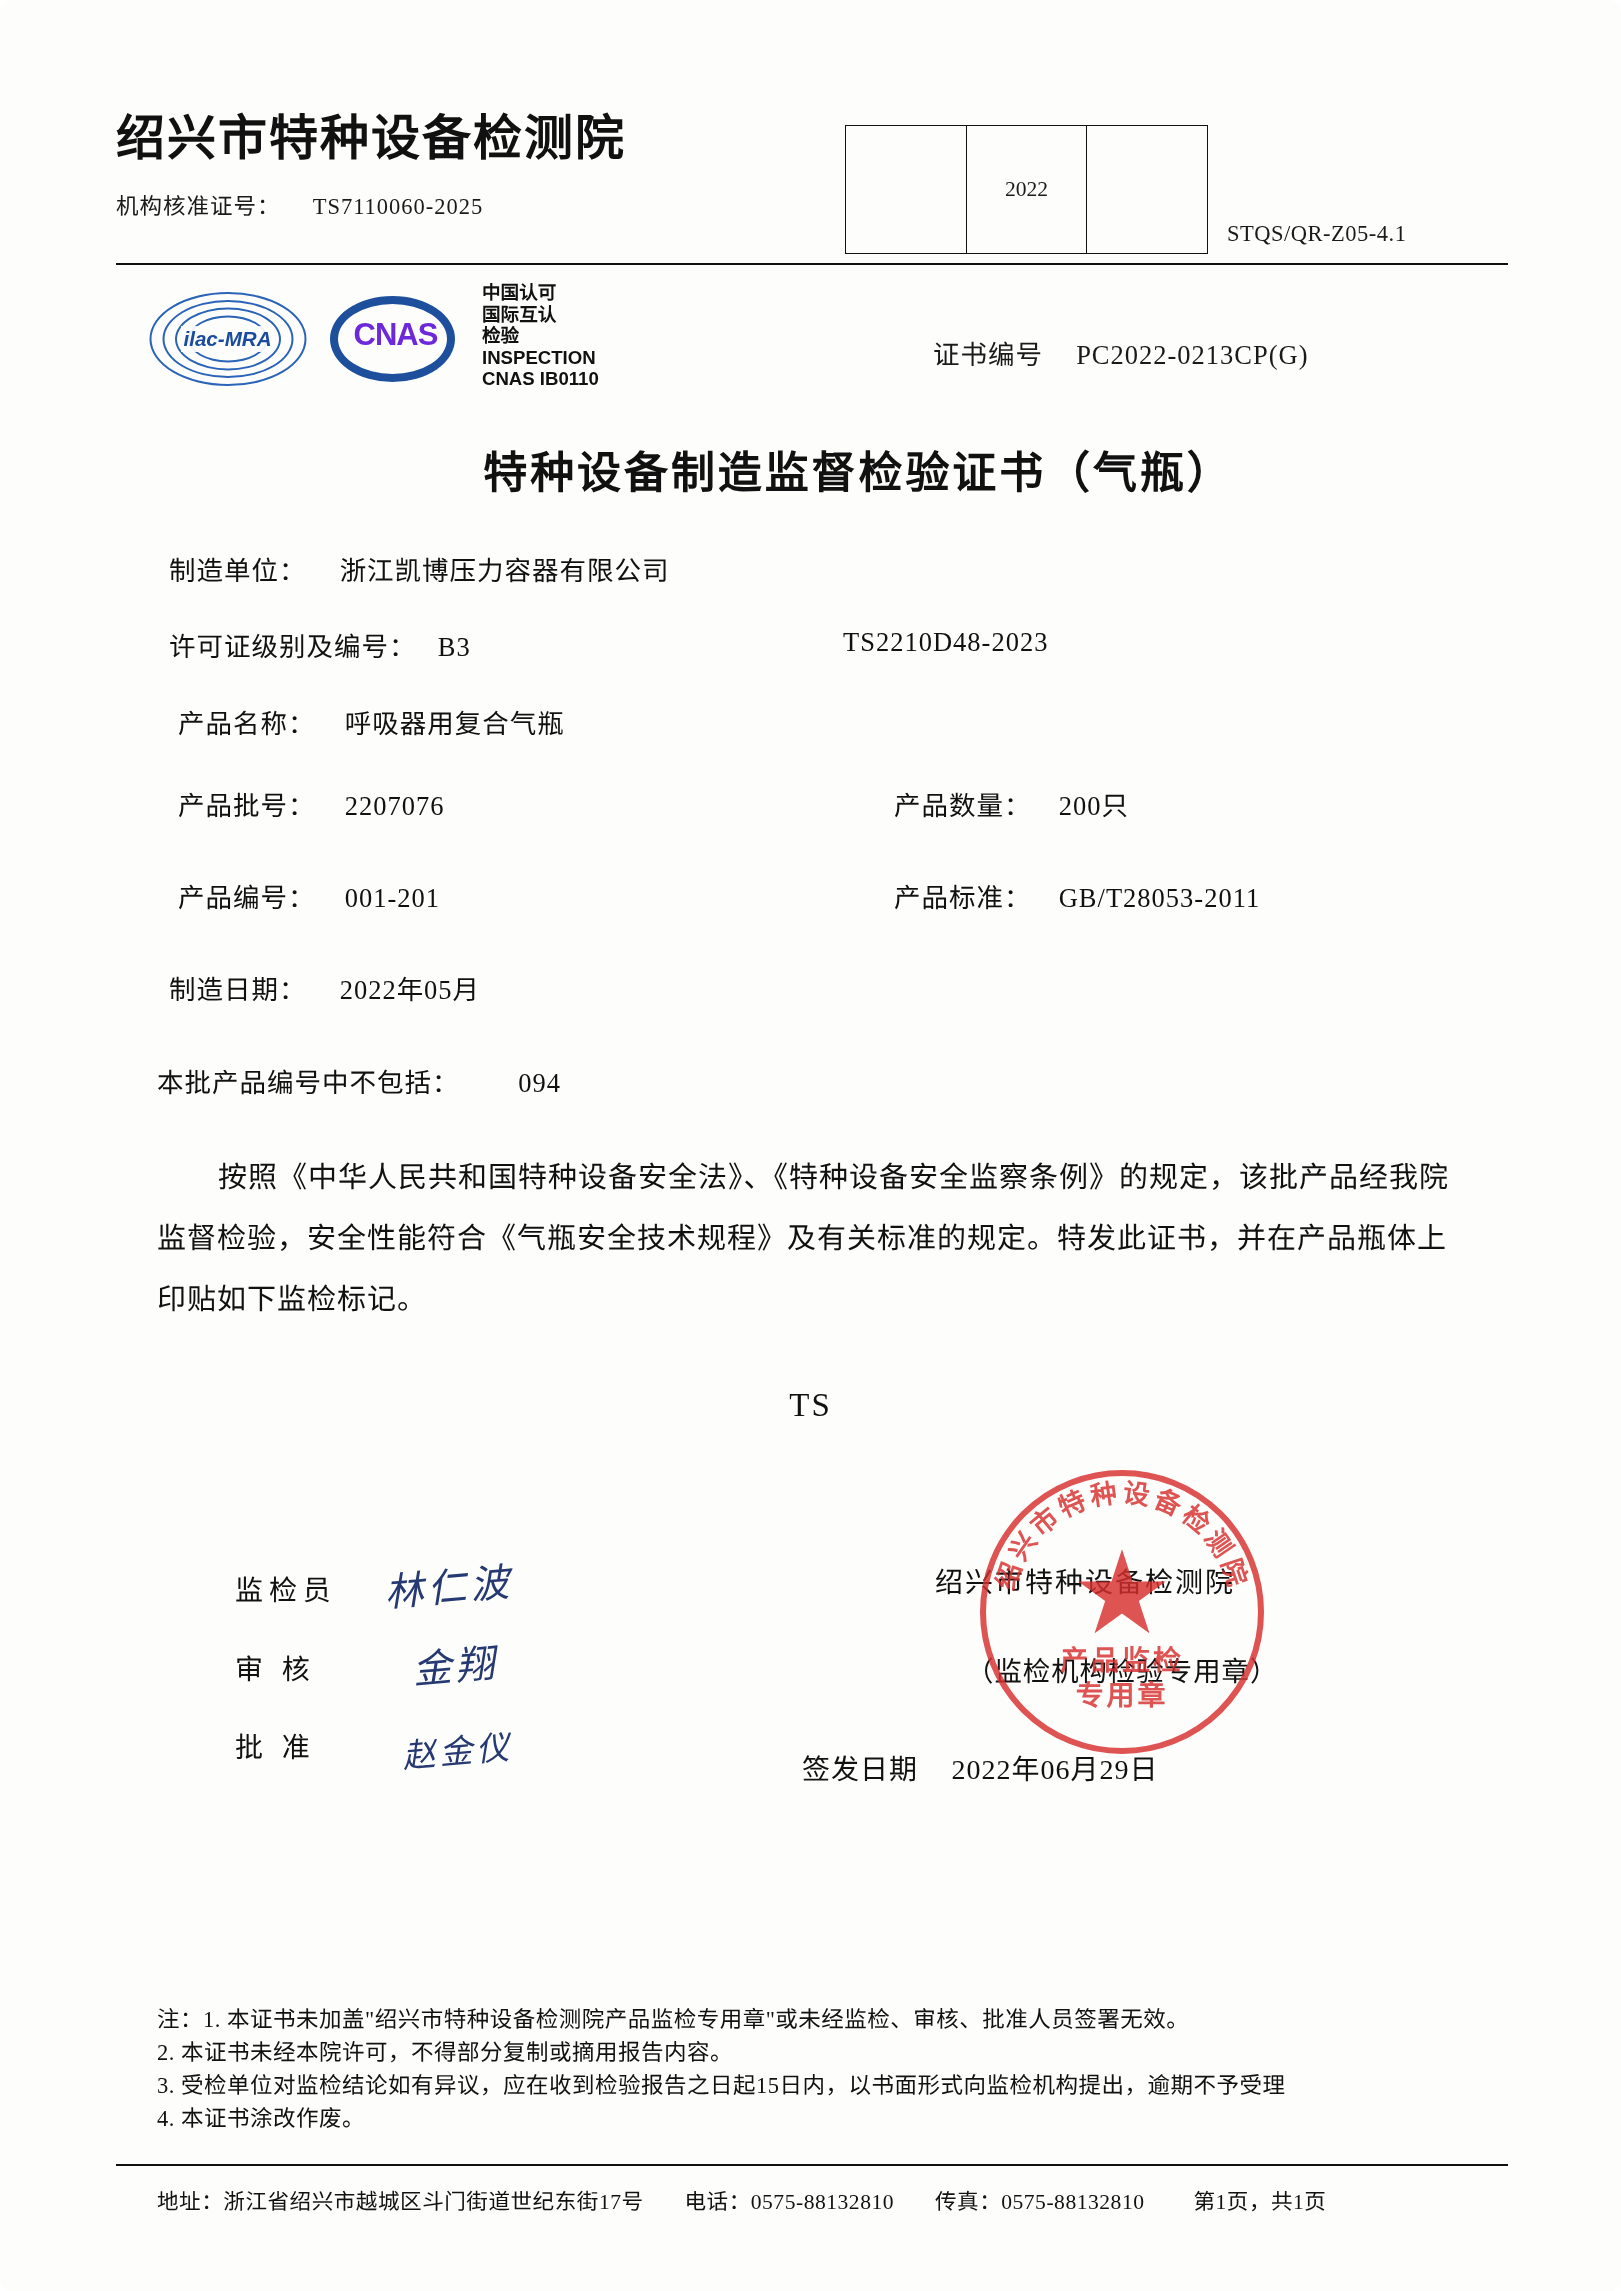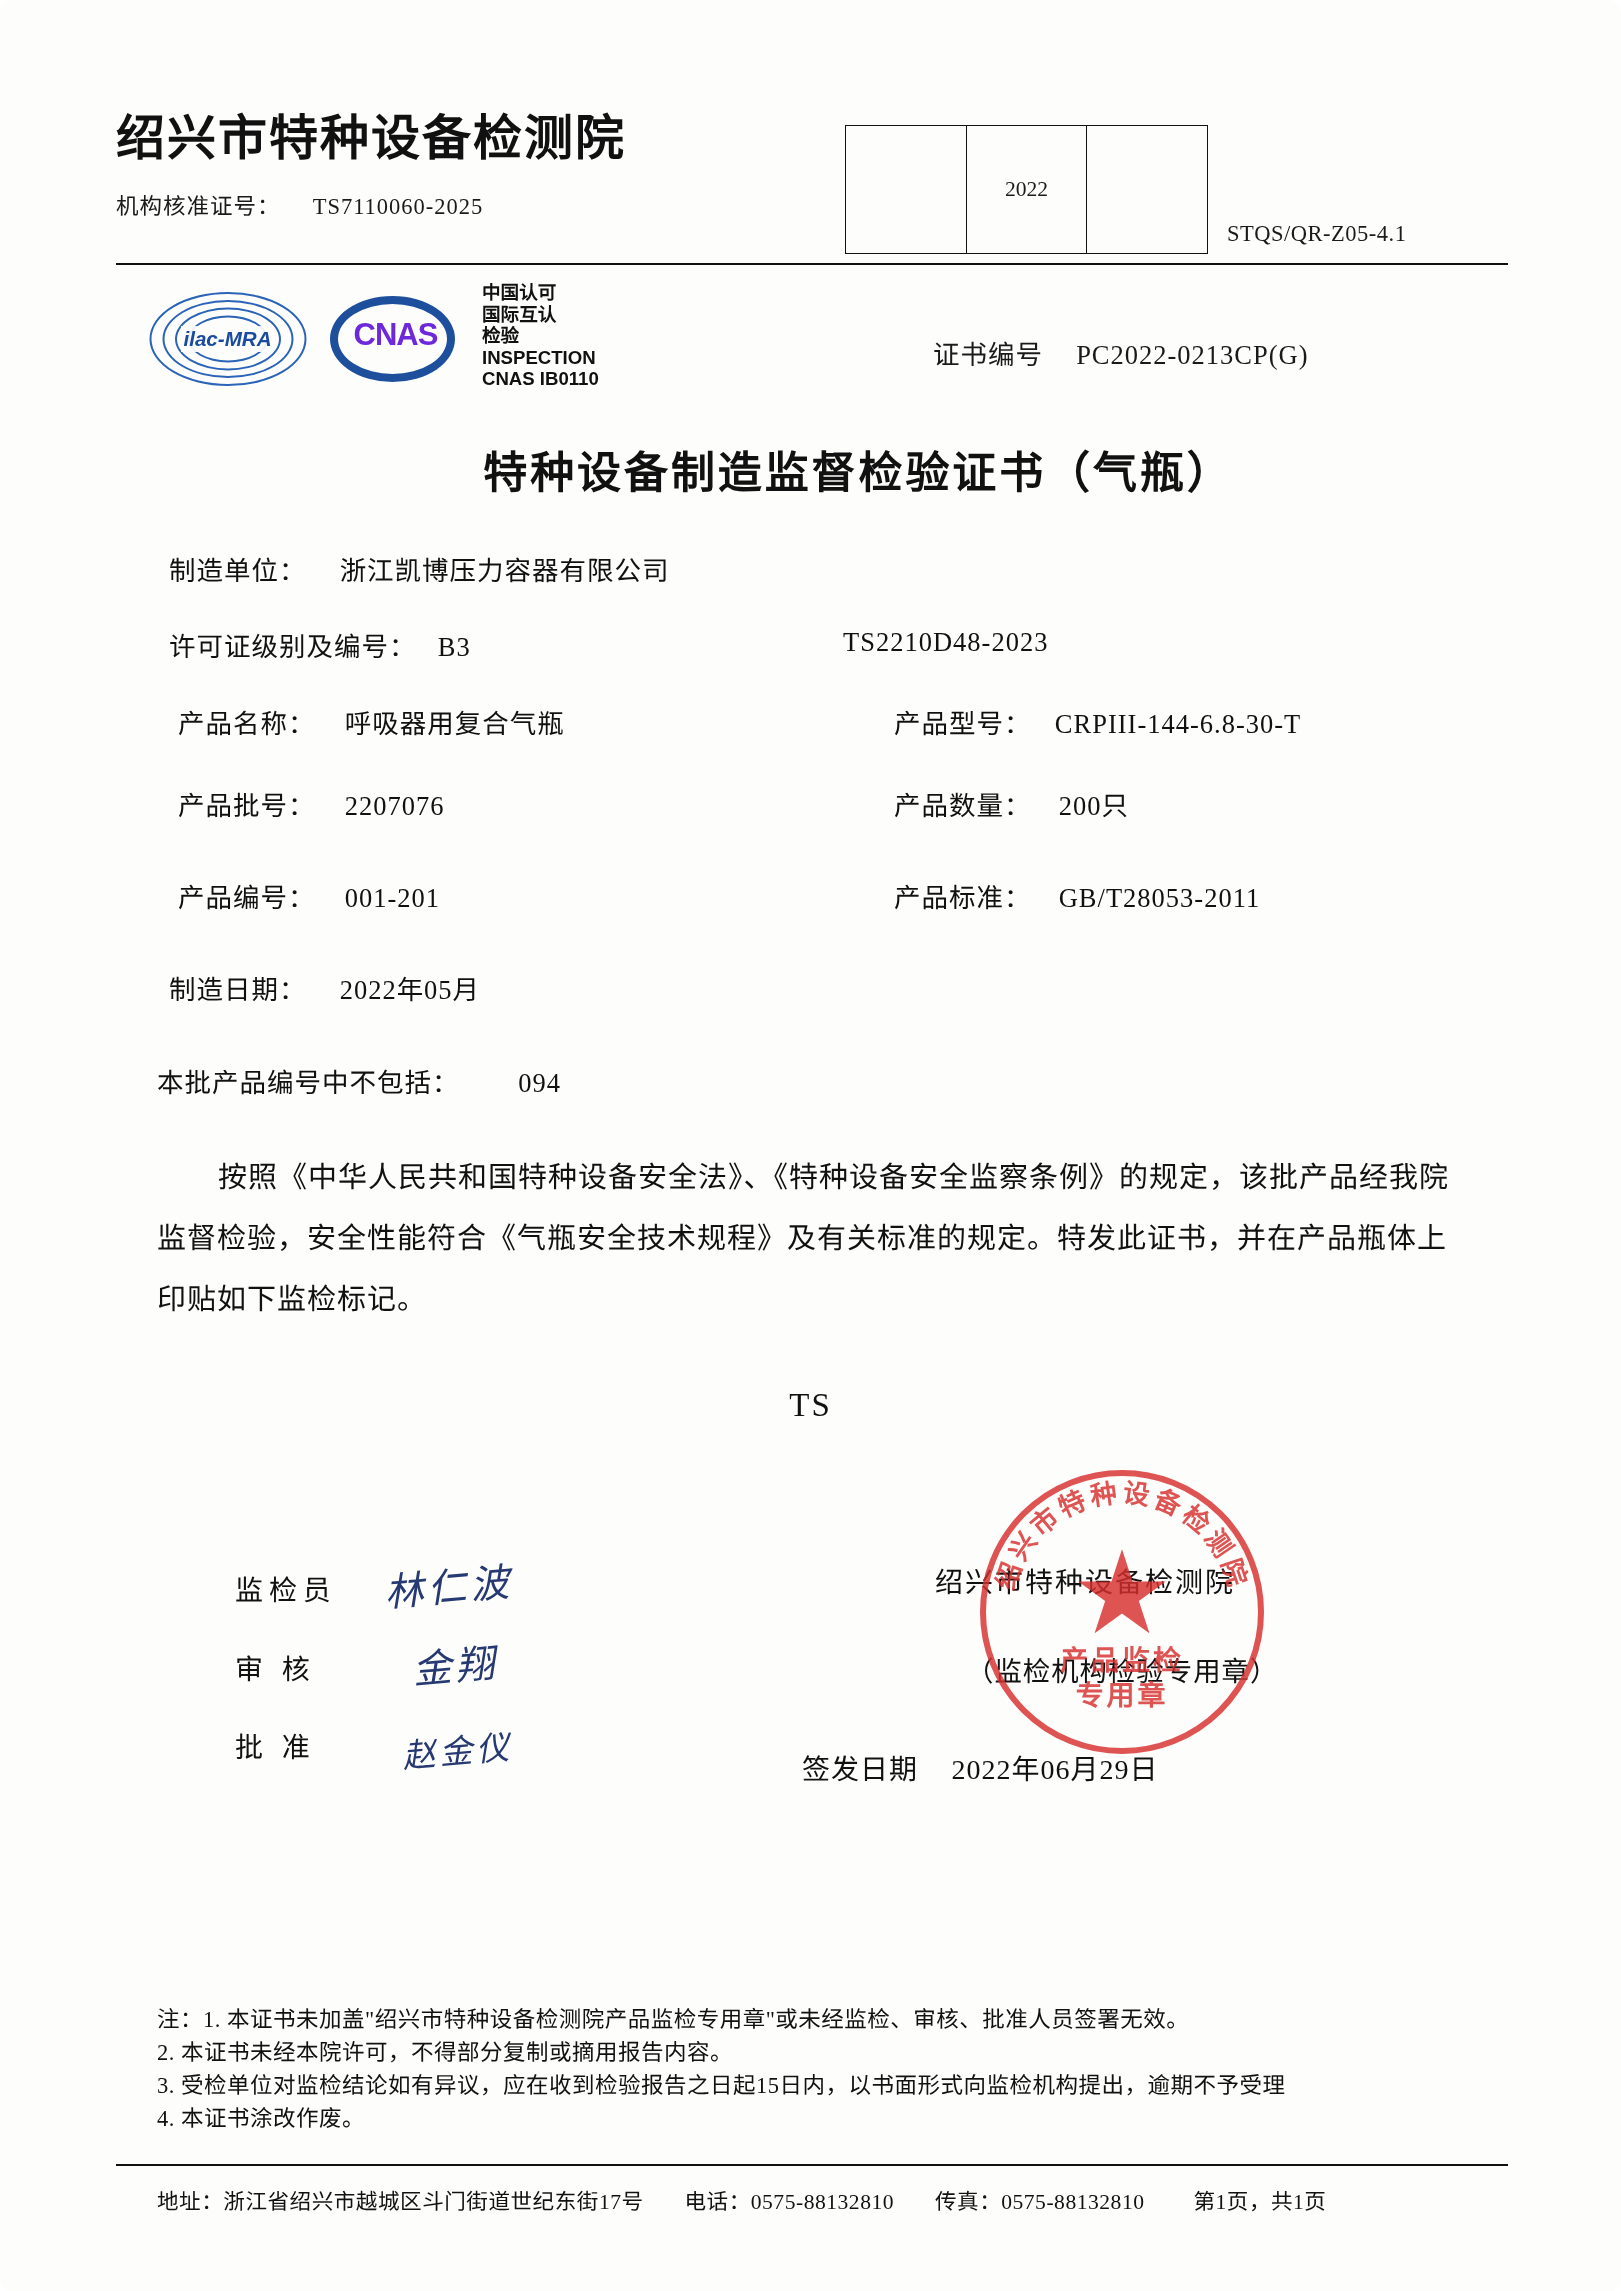--- a/index.html
+++ b/index.html
@@ -465,24 +465,20 @@
 
   <div class="field f-license">
     <span class="lbl">许可证级别及编号：</span>
     <span class="val">B3</span>
   </div>
   <div class="field f-licenseno">TS2210D48-2023</div>
 
   <div class="field f-pname">
     <span class="lbl">产品名称：</span>
     <span class="val">呼吸器用复合气瓶</span>
-  </div>
-  <div class="field f-pmodel">
-    <span class="lbl">产品型号：</span>
-    <span class="val">CRPIII-144-6.8-30-T</span>
   </div>
 
   <div class="field f-batch">
     <span class="lbl">产品批号：</span>
     <span class="val">2207076</span>
   </div>
   <div class="field f-qty">
     <span class="lbl">产品数量：</span>
     <span class="val">200只</span>
   </div>

